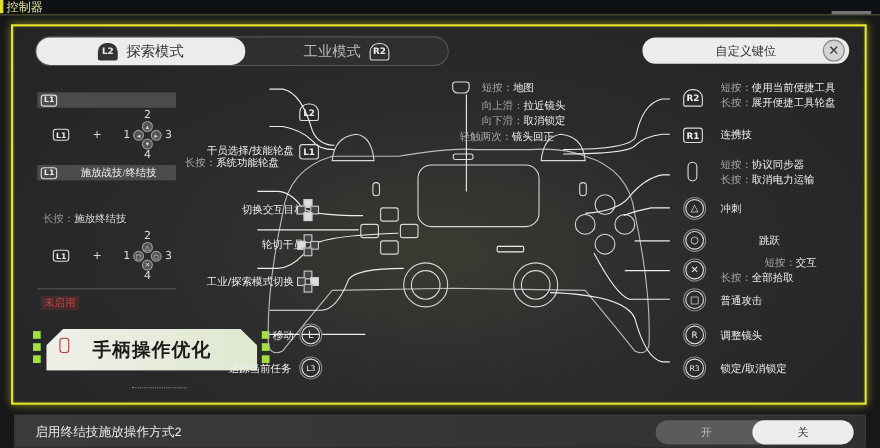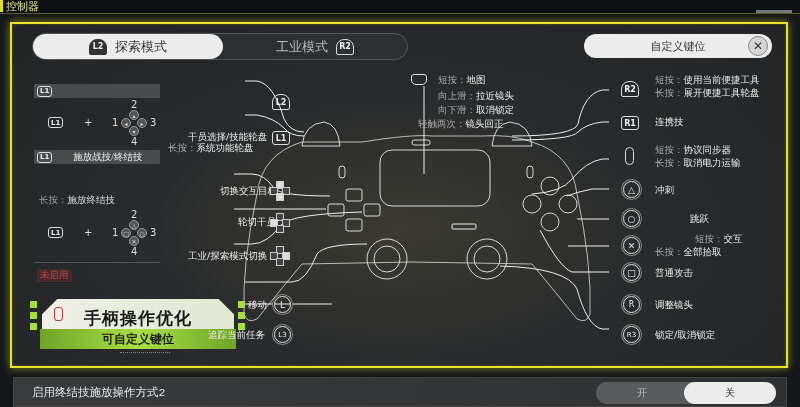--- a/index.html
+++ b/index.html
@@ -174,21 +174,20 @@
 
   <div class="promo">
     <span class="sq" style="left:0;top:2px;"></span>
     <span class="sq" style="left:0;top:13px;"></span>
     <span class="sq" style="left:0;top:24px;"></span>
     <span class="sq" style="left:208px;top:2px;"></span>
     <span class="sq" style="left:208px;top:13px;"></span>
     <span class="sq" style="left:208px;top:24px;"></span>
     <div class="banner">手柄操作优化</div>
     <span class="seal"></span>
-    <div class="sub">可自定义键位</div>
     <span class="dots"></span>
   </div>
 
   <svg class="ctrl" width="778" height="346" viewBox="0 0 778 346" fill="none" stroke="#d8d8d8" stroke-width="1">
 
     <path d="M350 118 Q400 110 420 112 L470 112 Q500 110 520 118 Q560 130 565 170 Q580 240 578 290 Q575 300 565 295 Q545 270 520 240 L400 238 L290 240 Q265 270 245 295 Q235 300 232 290 Q230 240 245 170 Q250 130 290 118 Z" stroke="#bbb"></path>
 
     <path d="M290 122 Q292 100 312 98 Q326 100 328 122 Z"></path>
     <path d="M480 122 Q482 100 498 98 Q518 100 520 122 Z"></path>
 

